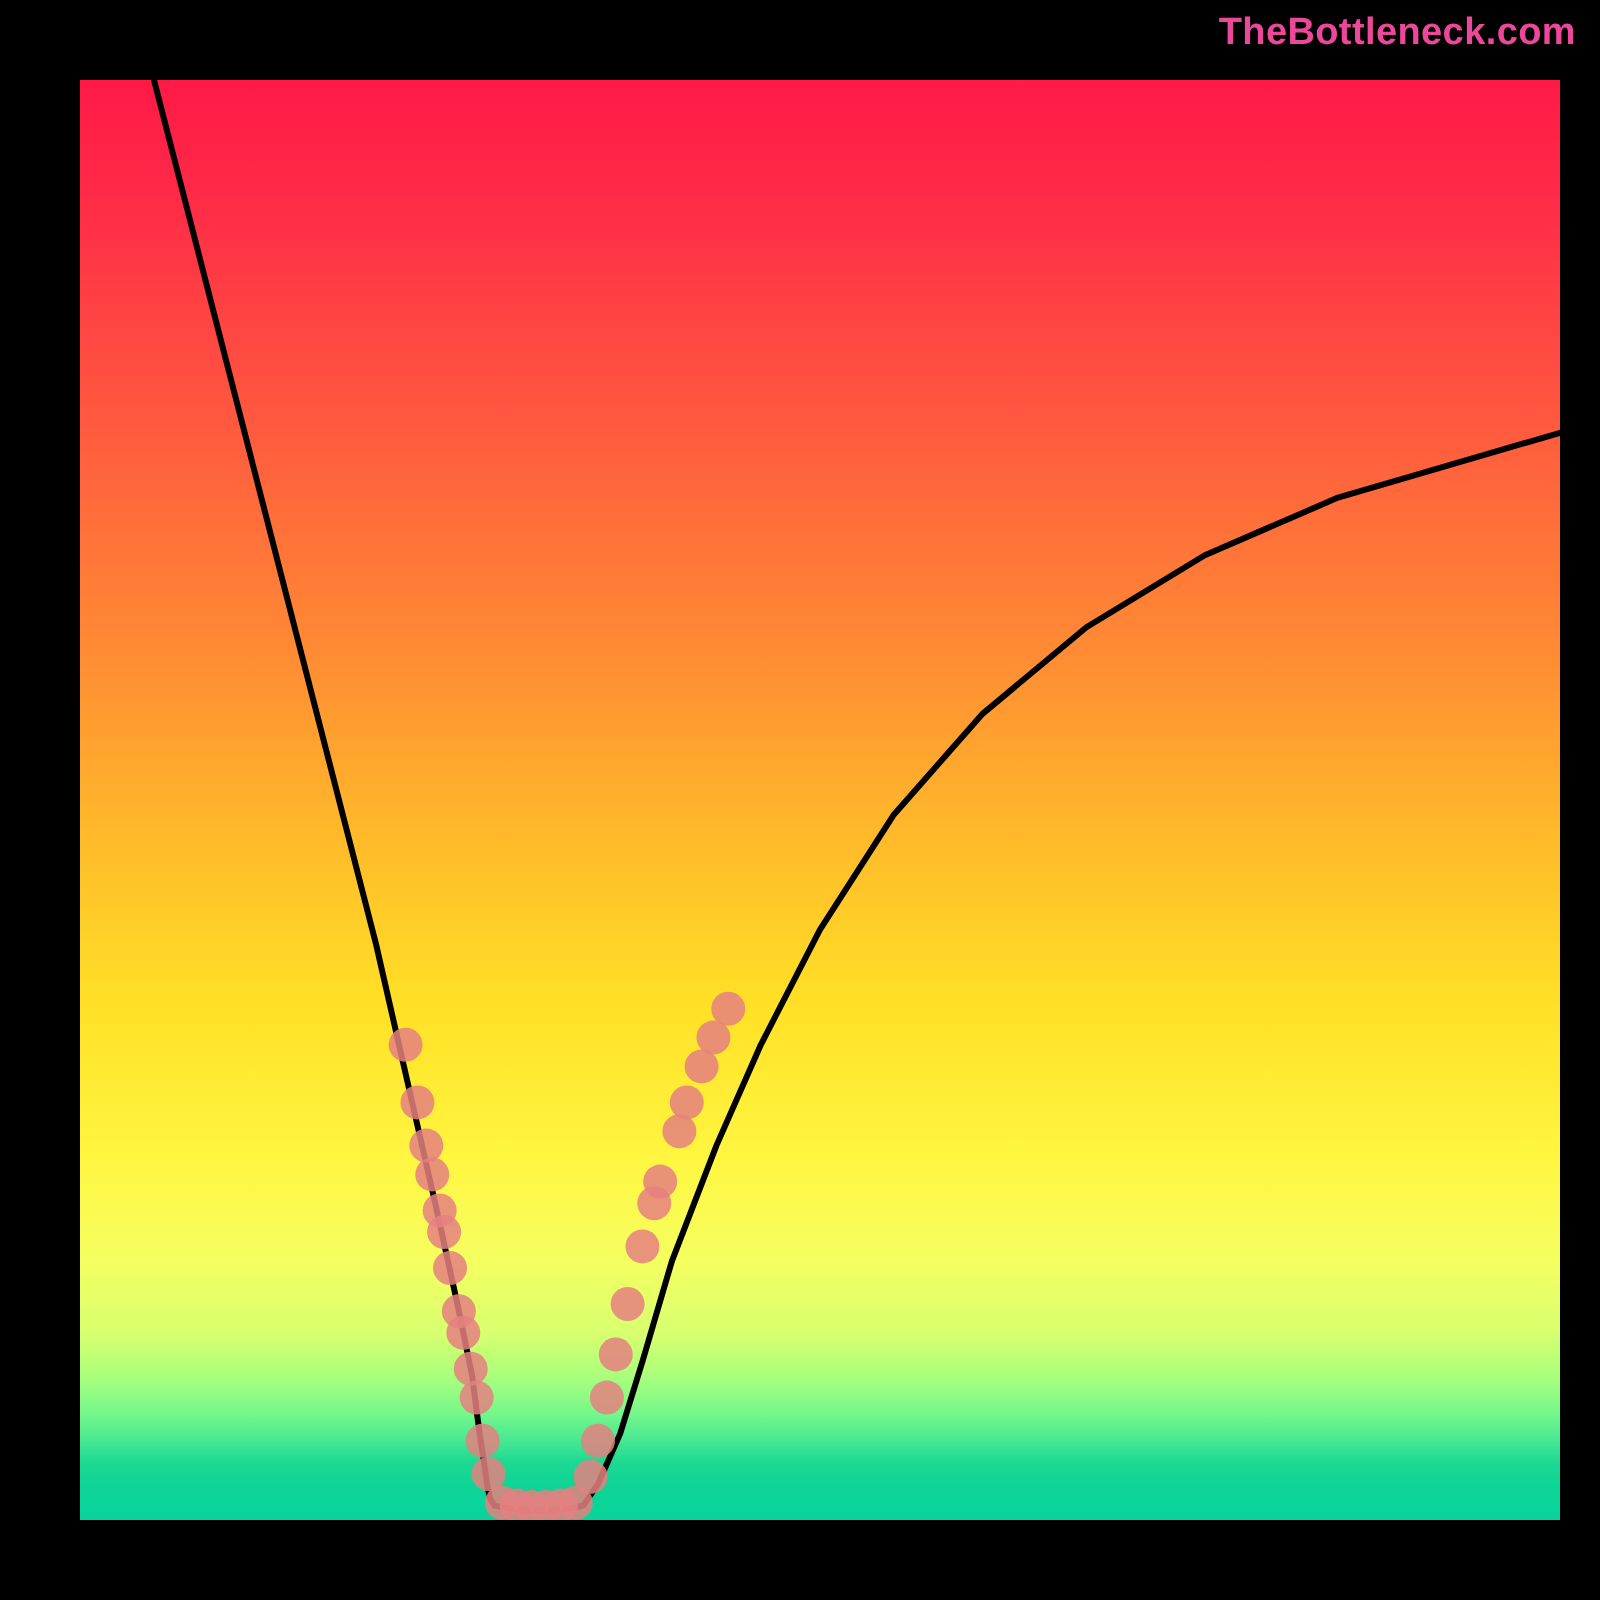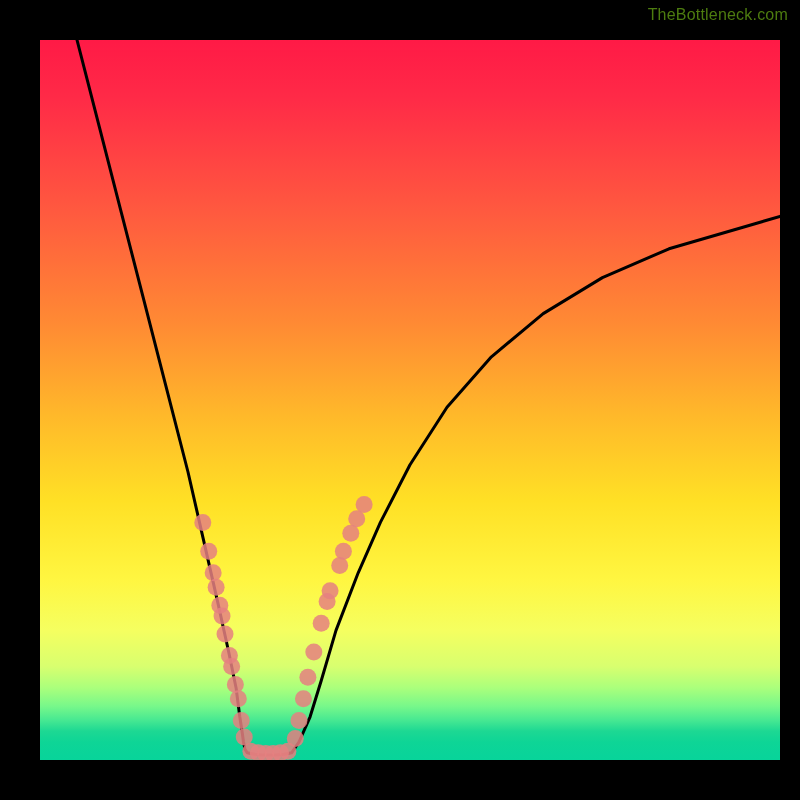--- a/index.html
+++ b/index.html
@@ -48,23 +48,23 @@
       #46e892 94.5%,
       #1dd893 96%,
       #0ed596 97.5%,
       #0ad499 99%,
       #08d49a 100%);
   }
   .watermark {
     position: absolute;
     top: 6px;
     right: 12px;
-    color: #4d7c0f;
-    font-size: 16px;
-    font-weight: 400;
+    color: #ec4899;
+    font-size: 19px;
+    font-weight: 700;
     letter-spacing: 0.2px;
   }
   svg.curves {
     position: absolute;
     left: 0;
     top: 0;
     width: 100%;
     height: 100%;
   }
   .curve {

